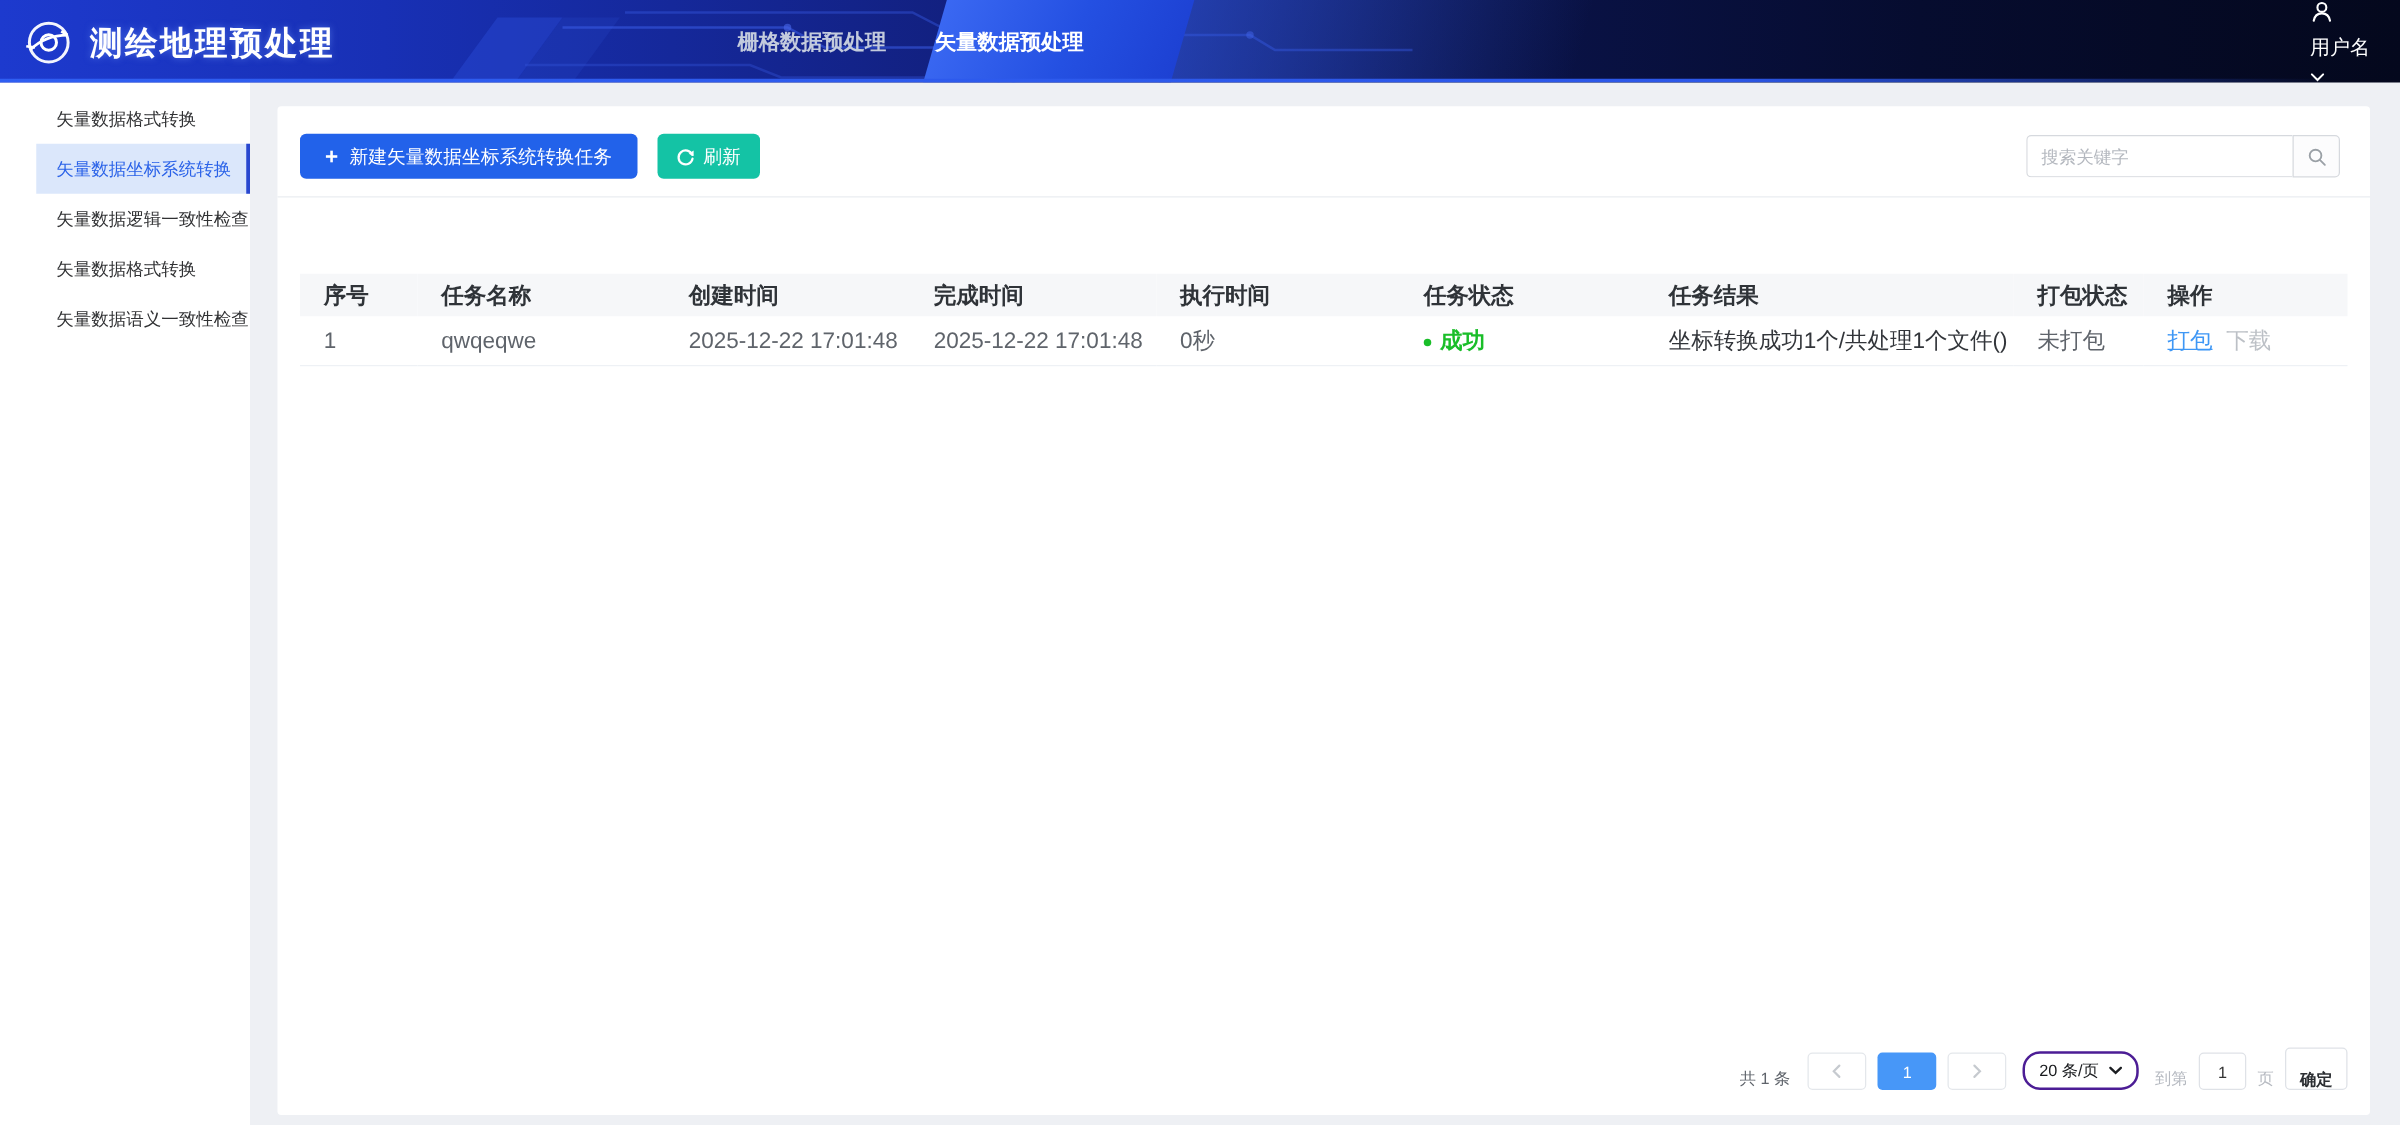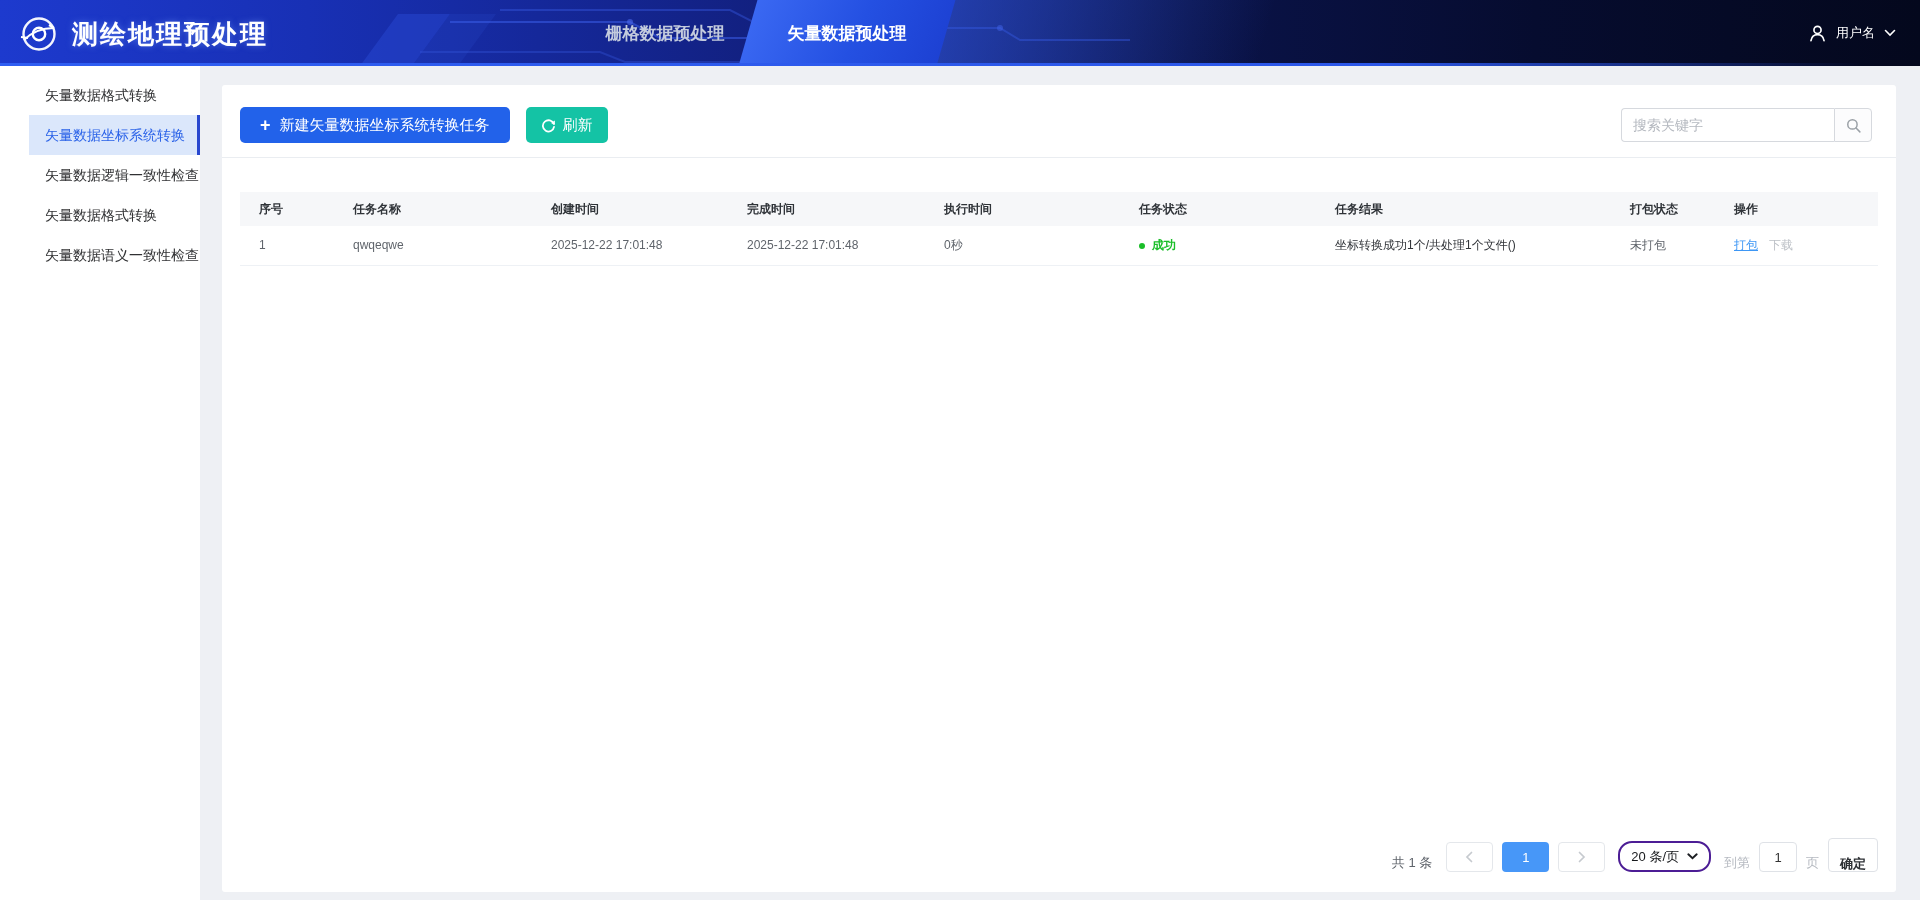--- a/index.html
+++ b/index.html
@@ -11,29 +11,29 @@
     background:linear-gradient(90deg,#1d3ace 0%,#1830b5 16%,#12207f 40%,#0a1349 62%,#060c2f 80%,#04081d 100%); }
   .header::after { content:""; position:absolute; left:0; right:0; bottom:0; height:3px;
     background:linear-gradient(90deg,#2f5ef2 0%,#2c57e8 72%,rgba(44,87,232,0) 97%); }
   .deco-svg { position:absolute; left:300px; top:0; pointer-events:none; }
   .deco-band { position:absolute; left:946px; top:0; width:330px; height:66px;
     transform:skewX(-16deg); transform-origin:top left;
     background:linear-gradient(90deg,rgba(52,92,230,.55),rgba(52,92,230,0)); }
   .brand { position:absolute; left:18px; top:0; height:68px; display:flex; align-items:center; gap:12px; }
   .brand-title { color:#fff; font-size:26px; font-weight:bold; letter-spacing:2px;
     text-shadow:0 0 6px rgba(120,160,255,.55); }
-  .tab { position:absolute; top:0; height:66px; display:flex; align-items:center; justify-content:center;
+  .tab { position:absolute; top:0; height:66px; display:flex; align-items:center; justify-content:flex-start;
     font-size:17px; font-weight:bold; cursor:pointer; }
   .tab-inactive { left:590px; width:150px; color:#c3cbdd; }
   .tab-active { left:748px; width:198px; color:#fff; }
   .tab-active::before { content:""; position:absolute; inset:0; transform:skewX(-16deg);
     background:linear-gradient(100deg,#3a68f2 0%,#2450e2 55%,#1d41d3 100%); z-index:0; }
   .tab-active span { position:relative; z-index:1; }
-  .user-box { position:absolute; right:24px; top:0; height:66px; display:flex; align-items:center;
-    gap:9px; color:#fff; font-size:13px; cursor:pointer; }
+  .user-box { position:absolute; right:24px; top:0; height:66px; display:flex; 
+    gap:9px; color:#fff; font-size:16px; cursor:pointer;flex-direction:column; }
 
   
   .page { display:flex; height:834px; }
   .sidebar { width:200px; background:#fff; flex-shrink:0; padding-top:9px;padding-left:29px; }
   .menu-item { height:40px; line-height:40px; padding-left:16px; font-size:14px;
     color:#303133; cursor:pointer; position:relative; white-space:nowrap; }
   .menu-item.active { background:#dbe7fb; color:#2a62e8; }
   .menu-item.active::after { content:""; position:absolute; right:0; top:0; width:3px; height:100%; background:#2847cf; }
   .main { flex:1; padding:19px 24px 8px 22px; min-width:0; }
   .card { background:#fff; height:100%; border-radius:3px; position:relative; }
@@ -51,21 +51,21 @@
   .search-box { display:flex; }
   .search-input { width:213px; height:34px; border:1px solid #d6d9de; border-right:none;
     border-radius:4px 0 0 4px; padding:0 11px; font-size:14px; color:#333; outline:none;
     font-family:inherit; }
   .search-input::placeholder { color:#b4b8bf; }
   .search-btn { width:38px; height:34px; border:1px solid #d6d9de; border-radius:0 4px 4px 0;
     background:#fcfcfd; display:flex; align-items:center; justify-content:center; cursor:pointer; }
 
   
   .table-wrap { padding:34px 18px 0 18px; }
-  table { width:100%; border-collapse:collapse; table-layout:fixed; font-size:12px; }
+  table { width:100%; border-collapse:collapse; table-layout:fixed; font-size:18px;margin-top:27px; }
   thead th { background:#f6f7f9; height:34px; font-weight:bold; color:#2f3338;
     text-align:left; padding-left:19px; white-space:nowrap; }
   tbody td { height:39px; border-bottom:1px solid #eef1f5; color:#5f646b;
     padding-left:19px; white-space:nowrap; overflow:hidden; }
   .cell-result { color:#32353a; }
   .status-ok { color:#1abe29; font-weight:bold; }
   .status-dot { display:inline-block; width:6px; height:6px; border-radius:50%;
     background:#1abe29; margin-right:7px; vertical-align:middle; }
   .link-pack { color:#3e97f5; cursor:pointer; margin-right:11px;text-decoration:underline; }
   .link-down { color:#bcc0c6; cursor:default; }

